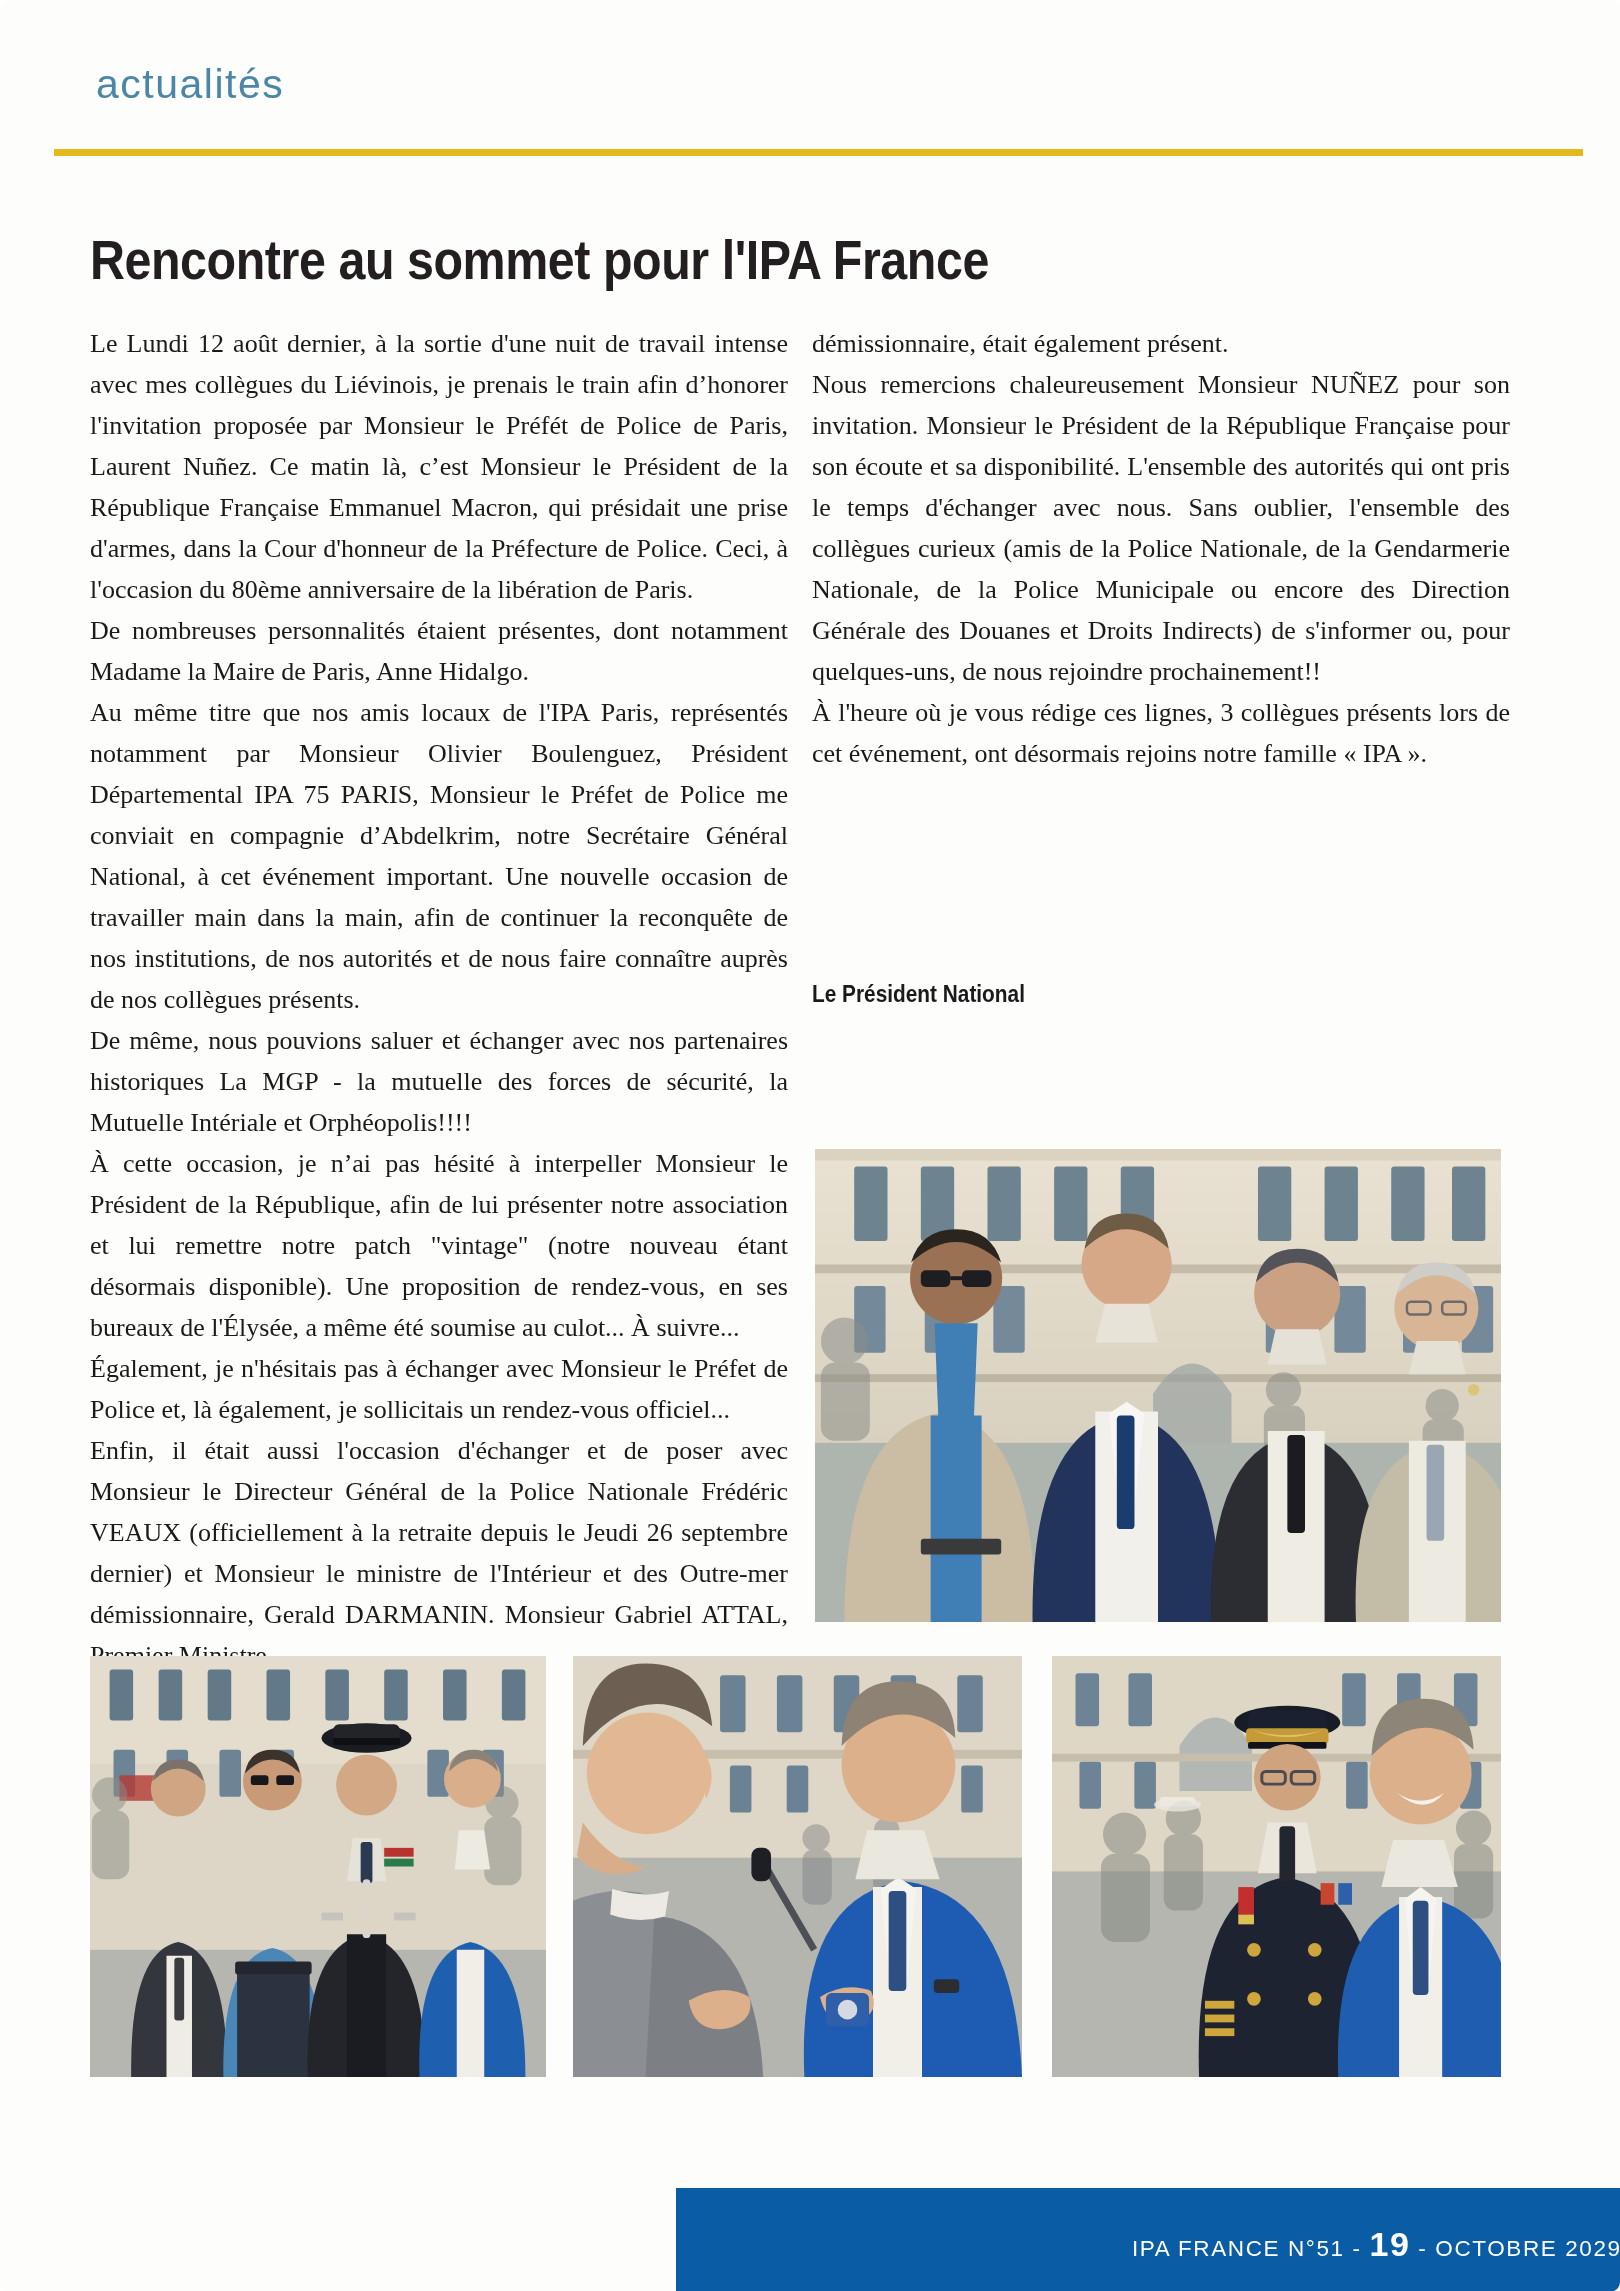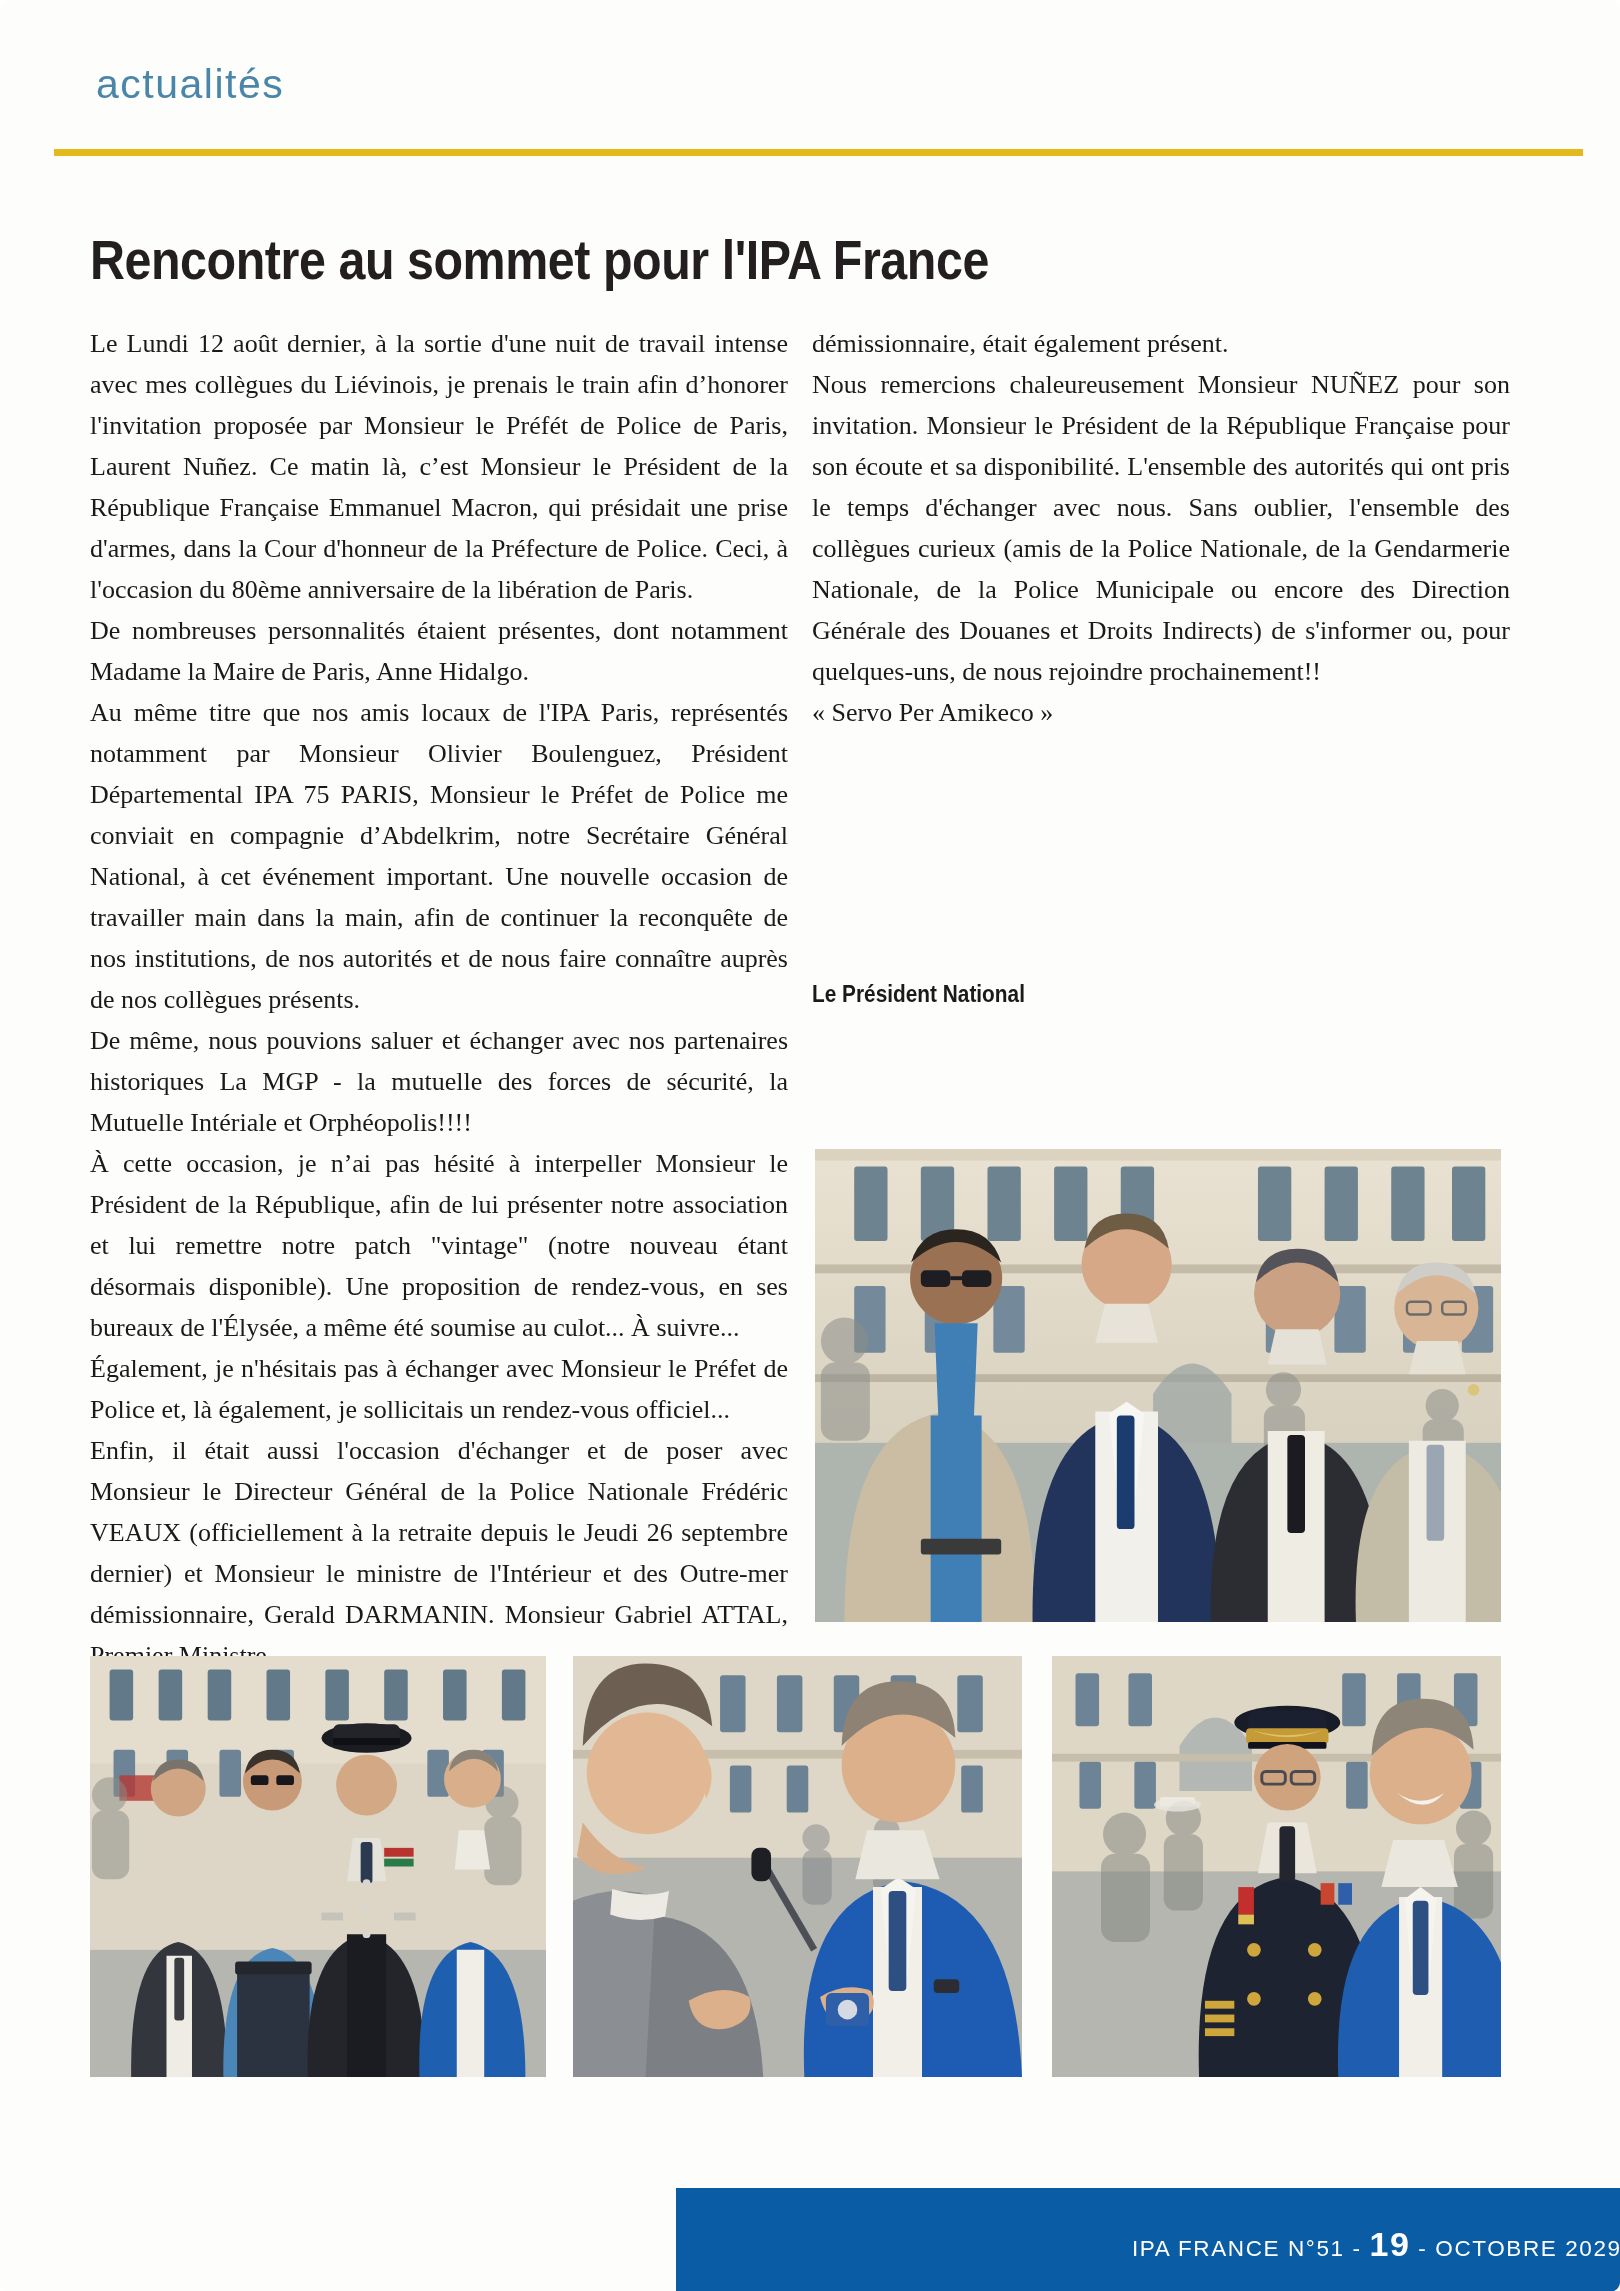--- a/index.html
+++ b/index.html
@@ -134,21 +134,21 @@
     <p>Au même titre que nos amis locaux de l'IPA Paris, représentés notamment par Monsieur Olivier Boulenguez, Président Départemental IPA 75 PARIS, Monsieur le Préfet de Police me conviait en compagnie d’Abdelkrim, notre Secrétaire Général National, à cet événement important. Une nouvelle occasion de travailler main dans la main, afin de continuer la reconquête de nos institutions, de nos autorités et de nous faire connaître auprès de nos collègues présents.</p>
     <p>De même, nous pouvions saluer et échanger avec nos partenaires historiques La MGP - la mutuelle des forces de sécurité, la Mutuelle Intériale et Orphéopolis!!!!</p>
     <p>À cette occasion, je n’ai pas hésité à interpeller Monsieur le Président de la République, afin de lui présenter notre association et lui remettre notre patch "vintage" (notre nouveau étant désormais disponible). Une proposition de rendez-vous, en ses bureaux de l'Élysée, a même été soumise au culot... À suivre...</p>
     <p>Également, je n'hésitais pas à échanger avec Monsieur le Préfet de Police et, là également, je sollicitais un rendez-vous officiel...</p>
     <p>Enfin, il était aussi l'occasion d'échanger et de poser avec Monsieur le Directeur Général de la Police Nationale Frédéric VEAUX (officiellement à la retraite depuis le Jeudi 26 septembre dernier) et Monsieur le ministre de l'Intérieur et des Outre-mer démissionnaire, Gerald DARMANIN. Monsieur Gabriel ATTAL, Premier Ministre</p>
   </div>
 
   <div class="col col-right">
     <p>démissionnaire, était également présent.</p>
     <p>Nous remercions chaleureusement Monsieur NUÑEZ pour son invitation. Monsieur le Président de la République Française pour son écoute et sa disponibilité. L'ensemble des autorités qui ont pris le temps d'échanger avec nous. Sans oublier, l'ensemble des collègues curieux (amis de la Police Nationale, de la Gendarmerie Nationale, de la Police Municipale ou encore des Direction Générale des Douanes et Droits Indirects) de s'informer ou, pour quelques-uns, de nous rejoindre prochainement!!</p>
-    <p>« Servo Per Amikeco »</p>
+    <p>À l'heure où je vous rédige ces lignes, 3 collègues présents lors de cet événement, ont désormais rejoins notre famille « IPA ».</p>
   </div>
 
   <div class="signature">Le Président National</div>
 
   <div class="photo photo-main">
     <svg viewBox="0 0 700 483" preserveAspectRatio="xMidYMid slice">
       <defs>
         <linearGradient id="bldgA" x1="0" y1="0" x2="0" y2="1">
           <stop offset="0" stop-color="#e9e2d2"></stop>
             <stop offset="1" stop-color="#cfc7b4"></stop>

